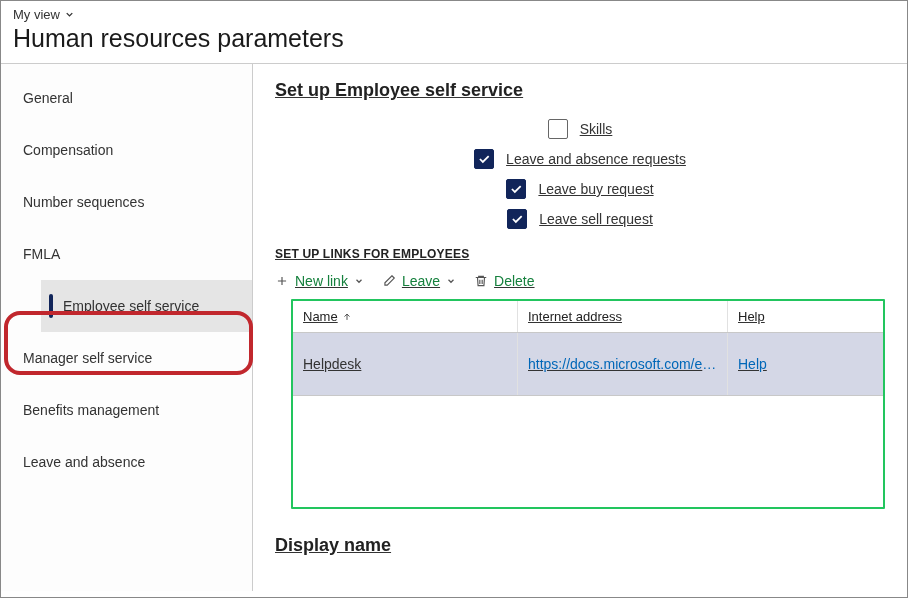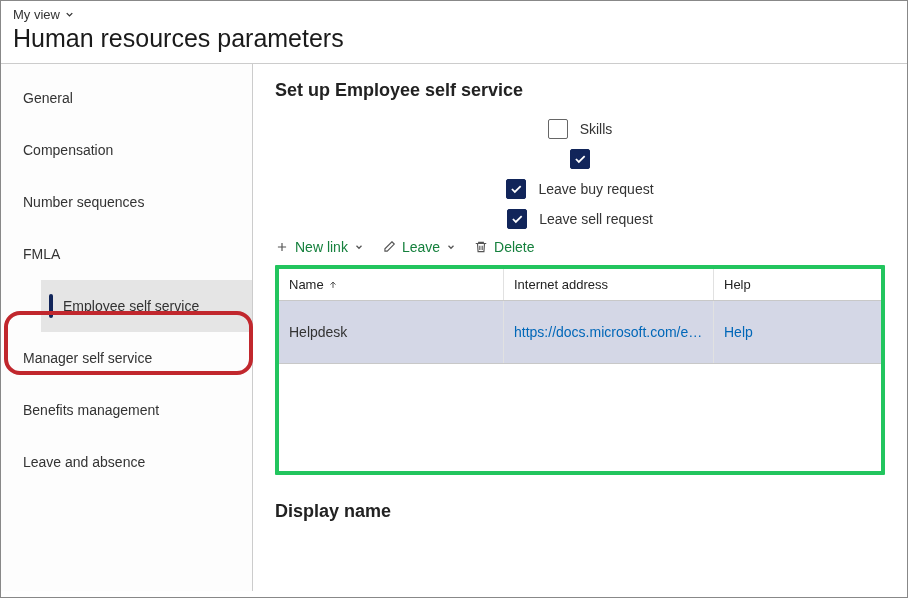--- a/index.html
+++ b/index.html
@@ -68,20 +68,21 @@
     position: absolute;
     pointer-events: none;
     border: 4px solid #c1272d;
     border-radius: 16px;
     z-index: 10;
   }
   .content {
     flex: 1;
     padding: 16px 22px;
     overflow-y: auto;
+    text-decoration: underline;
   }
   .section-title {
     font-size: 18px;
     font-weight: 600;
     color: #222;
     margin-bottom: 18px;
   }
   .checkbox-row {
     display: flex;
     align-items: center;
@@ -123,26 +124,27 @@
   .toolbar-btn {
     display: flex;
     align-items: center;
     gap: 6px;
     color: #15803d;
     cursor: pointer;
     font-size: 14px;
   }
   .toolbar-btn svg { flex-shrink: 0; }
   .table-wrap {
-    border: 4px solid #22c55e;
+    border: 2px solid #22c55e;
     border-radius: 1px;
     overflow: hidden;
     height: 210px;
     display: flex;
     flex-direction: column;
+    margin-left: 16px;
   }
   .table-head {
     display: flex;
     background: #fff;
     border-bottom: 1px solid #c8c8c8;
     font-size: 13px;
     color: #222;
   }
   .col-name { width: 225px; border-right: 1px solid #e1e1e1; }
   .col-addr { width: 210px; border-right: 1px solid #e1e1e1; }
@@ -202,39 +204,41 @@
         <div class="checkbox-row">
           <div class="checkbox"></div>
           <span>Skills</span>
         </div>
         <div class="checkbox-row">
           <div class="checkbox checked">
             <svg width="14" height="14" viewBox="0 0 24 24" fill="none" stroke="#fff" stroke-width="3">
               <path d="M5 12l5 5L20 7"></path>
             </svg>
           </div>
+          <span>Leave and absence requests</span>
         </div>
         <div class="checkbox-row">
           <div class="checkbox checked">
             <svg width="14" height="14" viewBox="0 0 24 24" fill="none" stroke="#fff" stroke-width="3">
               <path d="M5 12l5 5L20 7"></path>
             </svg>
           </div>
           <span>Leave buy request</span>
         </div>
         <div class="checkbox-row">
           <div class="checkbox checked">
             <svg width="14" height="14" viewBox="0 0 24 24" fill="none" stroke="#fff" stroke-width="3">
               <path d="M5 12l5 5L20 7"></path>
             </svg>
           </div>
           <span>Leave sell request</span>
         </div>
       </div>
 
+    <div class="subsection-caption">SET UP LINKS FOR EMPLOYEES</div>
 
     <div class="toolbar">
       <div class="toolbar-btn">
         <svg width="14" height="14" viewBox="0 0 24 24" fill="none" stroke="#555" stroke-width="2">
             <path d="M12 5v14M5 12h14"></path>
           </svg>
         <span>New link</span>
         <svg class="chev-down-sm" viewBox="0 0 24 24" fill="none" stroke="#555" stroke-width="3">
             <path d="M6 9l6 6 6-6"></path>
           </svg>

